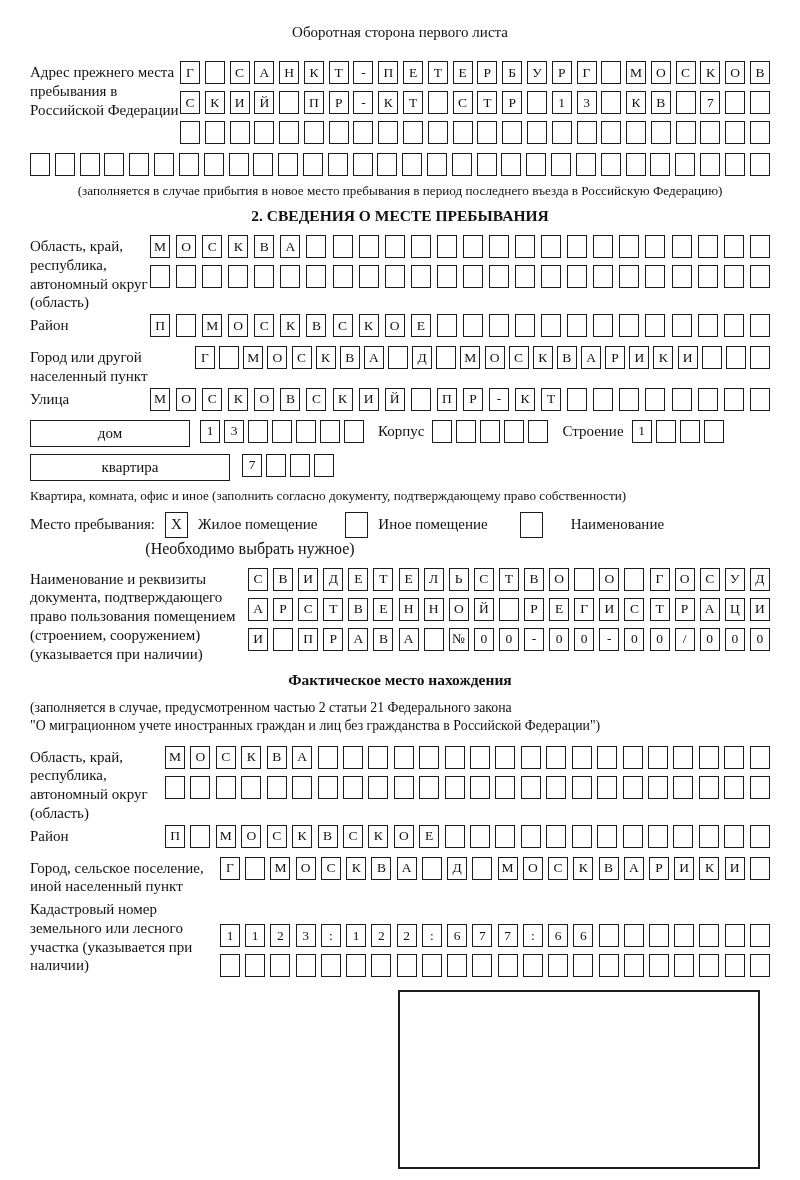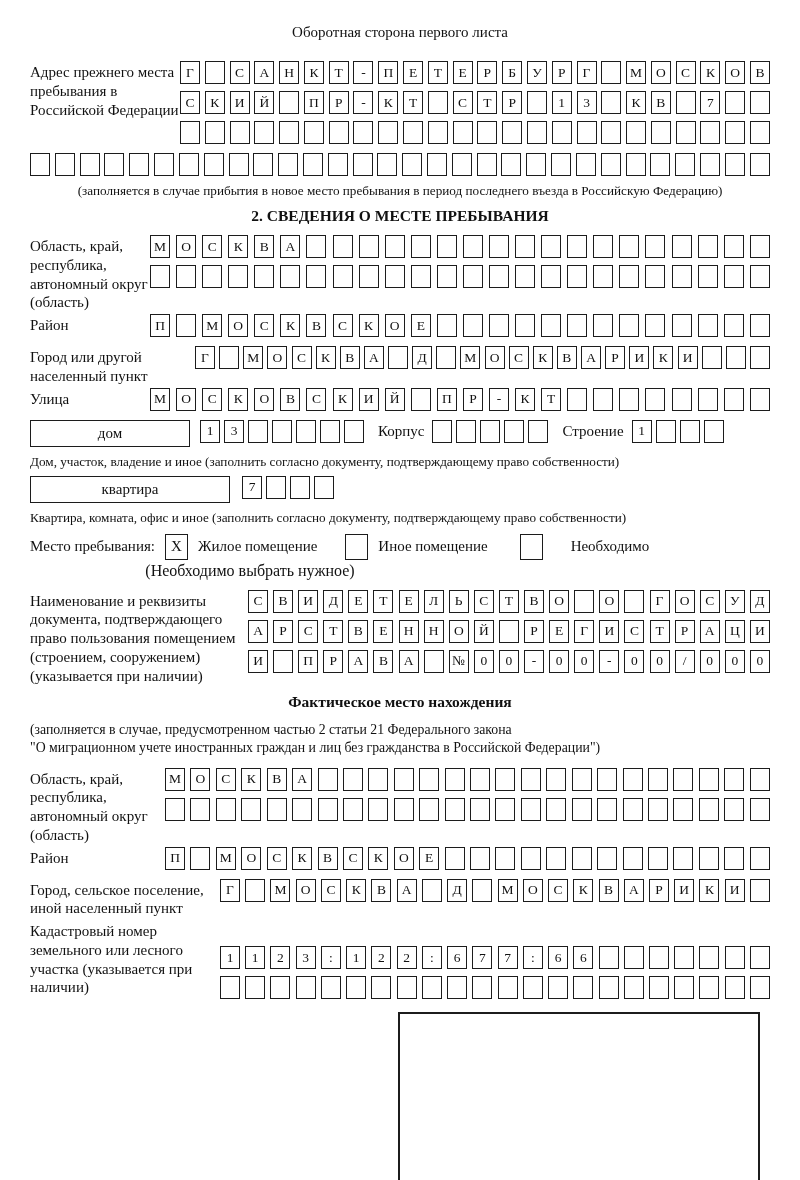--- a/index.html
+++ b/index.html
@@ -346,41 +346,40 @@
         <div class="cell"></div>
       </div>
     <div class="inline-label">Строение</div>
     <div class="fixedrow">
         <div class="cell">1</div>
         <div class="cell"></div>
         <div class="cell"></div>
         <div class="cell"></div>
       </div>
   </div>
-  <div class="caption">Дом, участок, владение и иное (заполнить согласно документу, подтверждающему право собственности)</div>
 
   <div class="domrow">
     <div class="widebox" style="width:200px;font-family:Liberation Serif, serif;">квартира</div>
     <div class="fixedrow" style="margin-left:12px;">
         <div class="cell">7</div>
         <div class="cell"></div>
         <div class="cell"></div>
         <div class="cell"></div>
       </div>
   </div>
   <div class="caption">Квартира, комната, офис и иное (заполнить согласно документу, подтверждающему право собственности)</div>
 
   <div class="chkline">
     <span>Место пребывания:</span>
     <span class="chkbox">X</span>
     <span>Жилое помещение</span>
     <span class="chkbox" style="margin-left:28px;"></span>
     <span>Иное помещение</span>
     <span class="chkbox" style="margin-left:32px;"></span>
-    <span style="margin-left:18px;">Необходимо</span>
+    <span style="margin-left:18px;">Наименование</span>
   </div>
   <div class="chknote">(Необходимо выбрать нужное)</div>
 
   <div class="field mb16">
     <div class="flabel w218">Наименование и реквизиты документа, подтверждающего право пользования помещением (строением, сооружением) (указывается при наличии)</div>
     <div class="frows">
       <div class="boxrow">
           <div class="cell">С</div>
           <div class="cell">В</div>
           <div class="cell">И</div>

